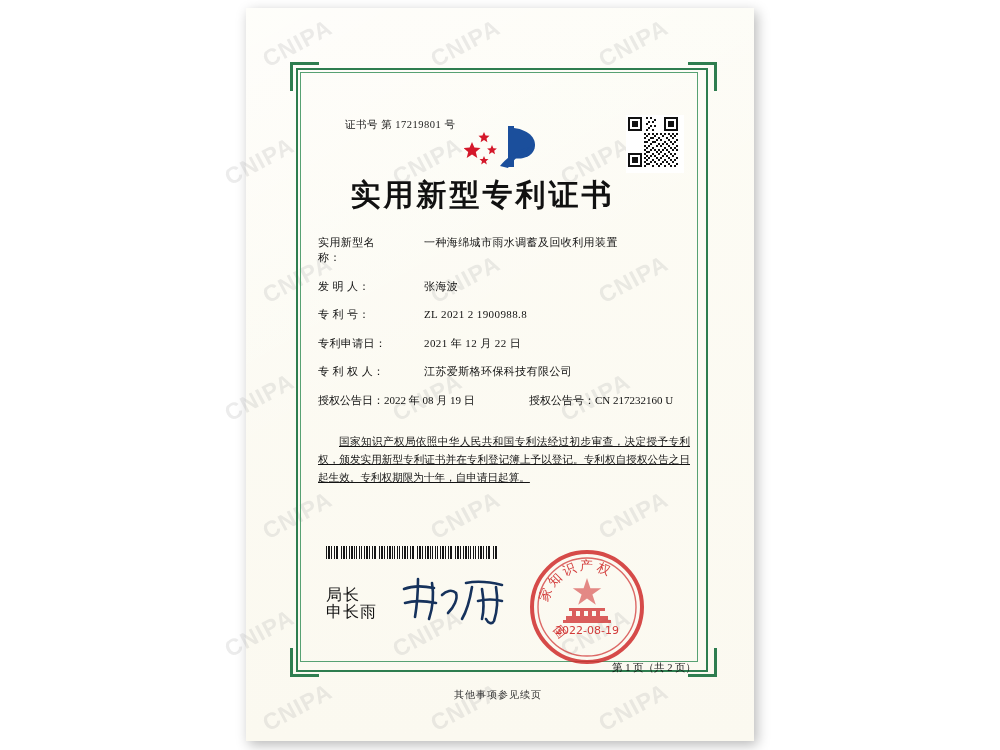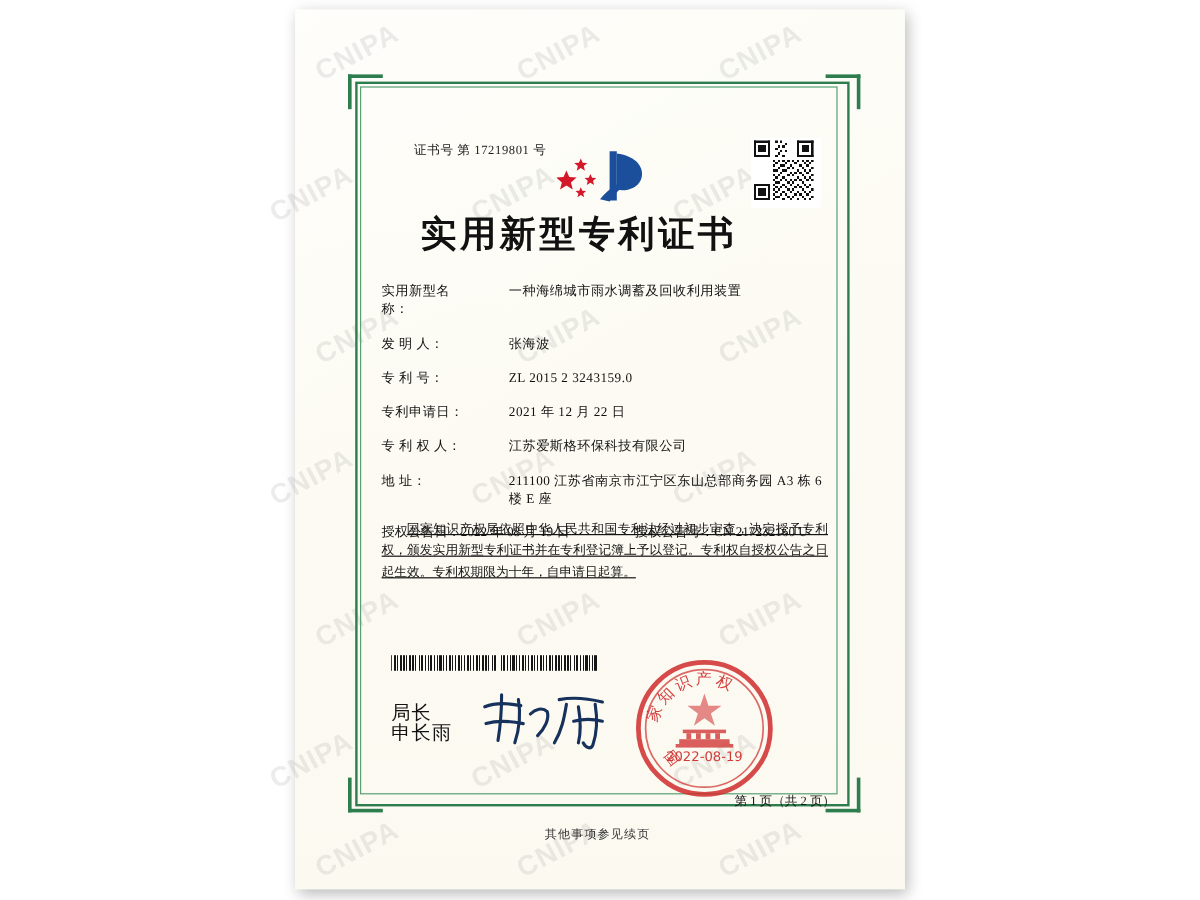--- a/index.html
+++ b/index.html
@@ -434,37 +434,33 @@
         <span class="field-value">一种海绵城市雨水调蓄及回收利用装置</span>
       </div>
 
       <div class="field-row">
         <span class="field-label spread">发 明 人：</span>
         <span class="field-value">张海波</span>
       </div>
 
       <div class="field-row">
         <span class="field-label spread">专 利 号：</span>
-        <span class="field-value">ZL 2015 2 3243159.0</span>
+        <span class="field-value">ZL 2021 2 1900988.8</span>
       </div>
 
       <div class="field-row">
         <span class="field-label">专利申请日：</span>
         <span class="field-value">2021 年 12 月 22 日</span>
       </div>
 
       <div class="field-row">
         <span class="field-label spread">专 利 权 人：</span>
         <span class="field-value">江苏爱斯格环保科技有限公司</span>
       </div>
 
-      <div class="field-row">
-        <span class="field-label spread">地 址：</span>
-        <span class="field-value">211100  江苏省南京市江宁区东山总部商务园 A3 栋 6 楼 E 座</span>
-      </div>
 
       <div class="grant-row">
         <span class="g1">
           <span>授权公告日：</span><span>2022 年 08 月 19 日</span>
         </span>
         <span>
           <span>授权公告号：</span><span>CN 217232160 U</span>
         </span>
       </div>
     </div>

